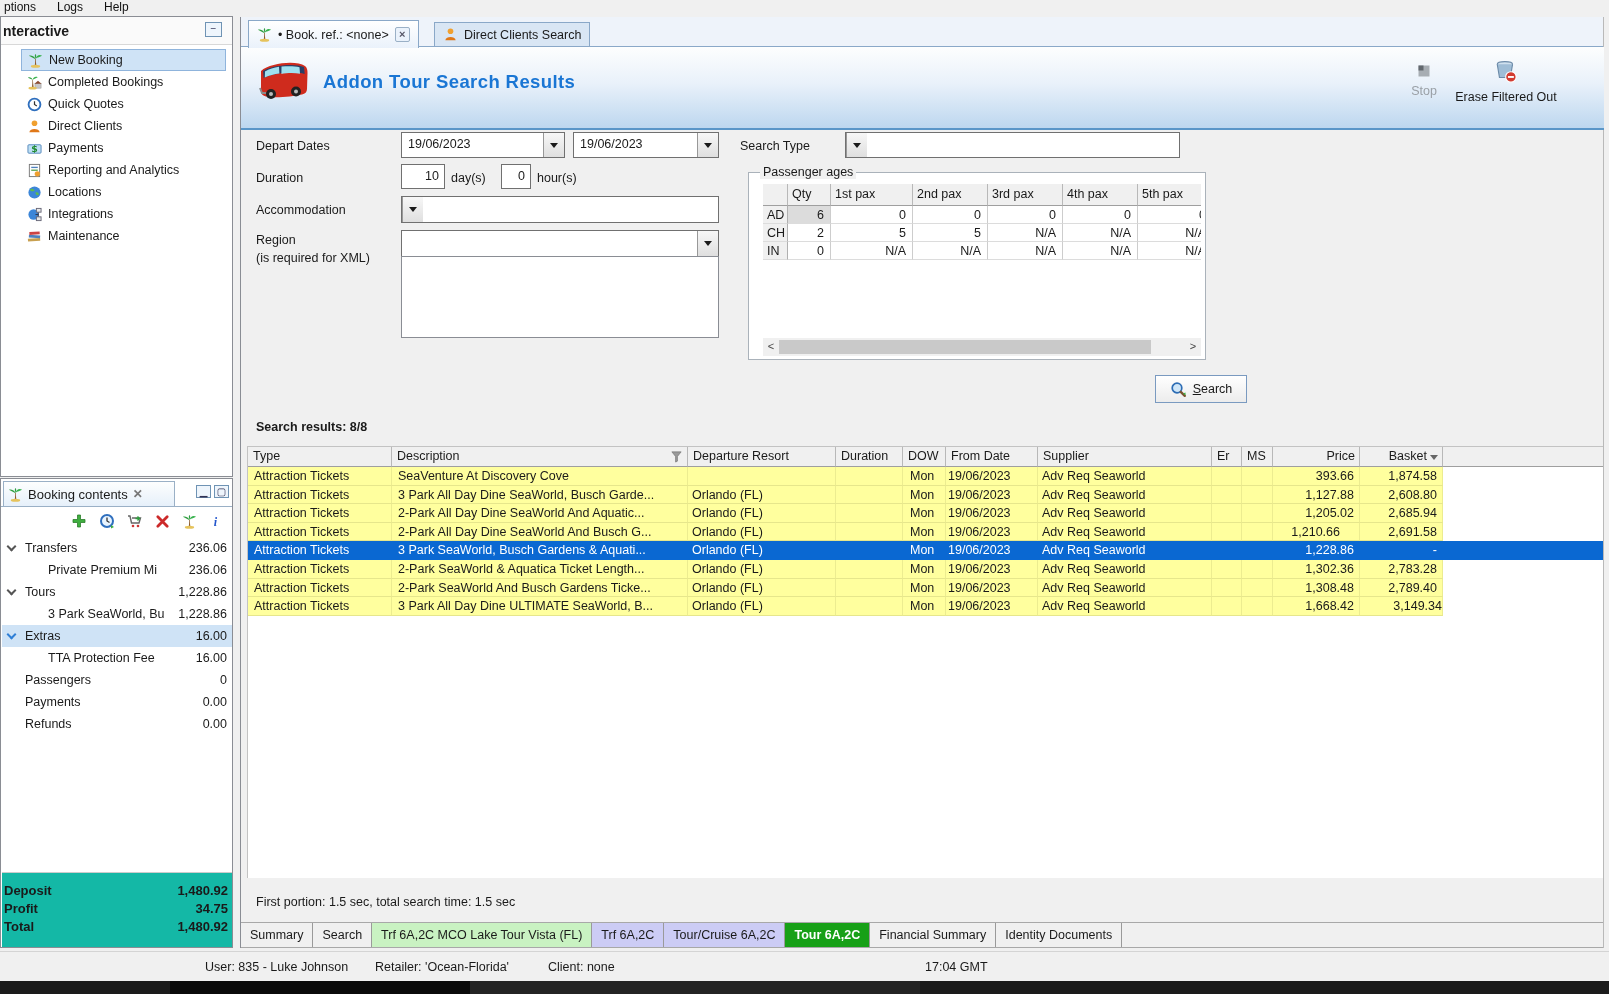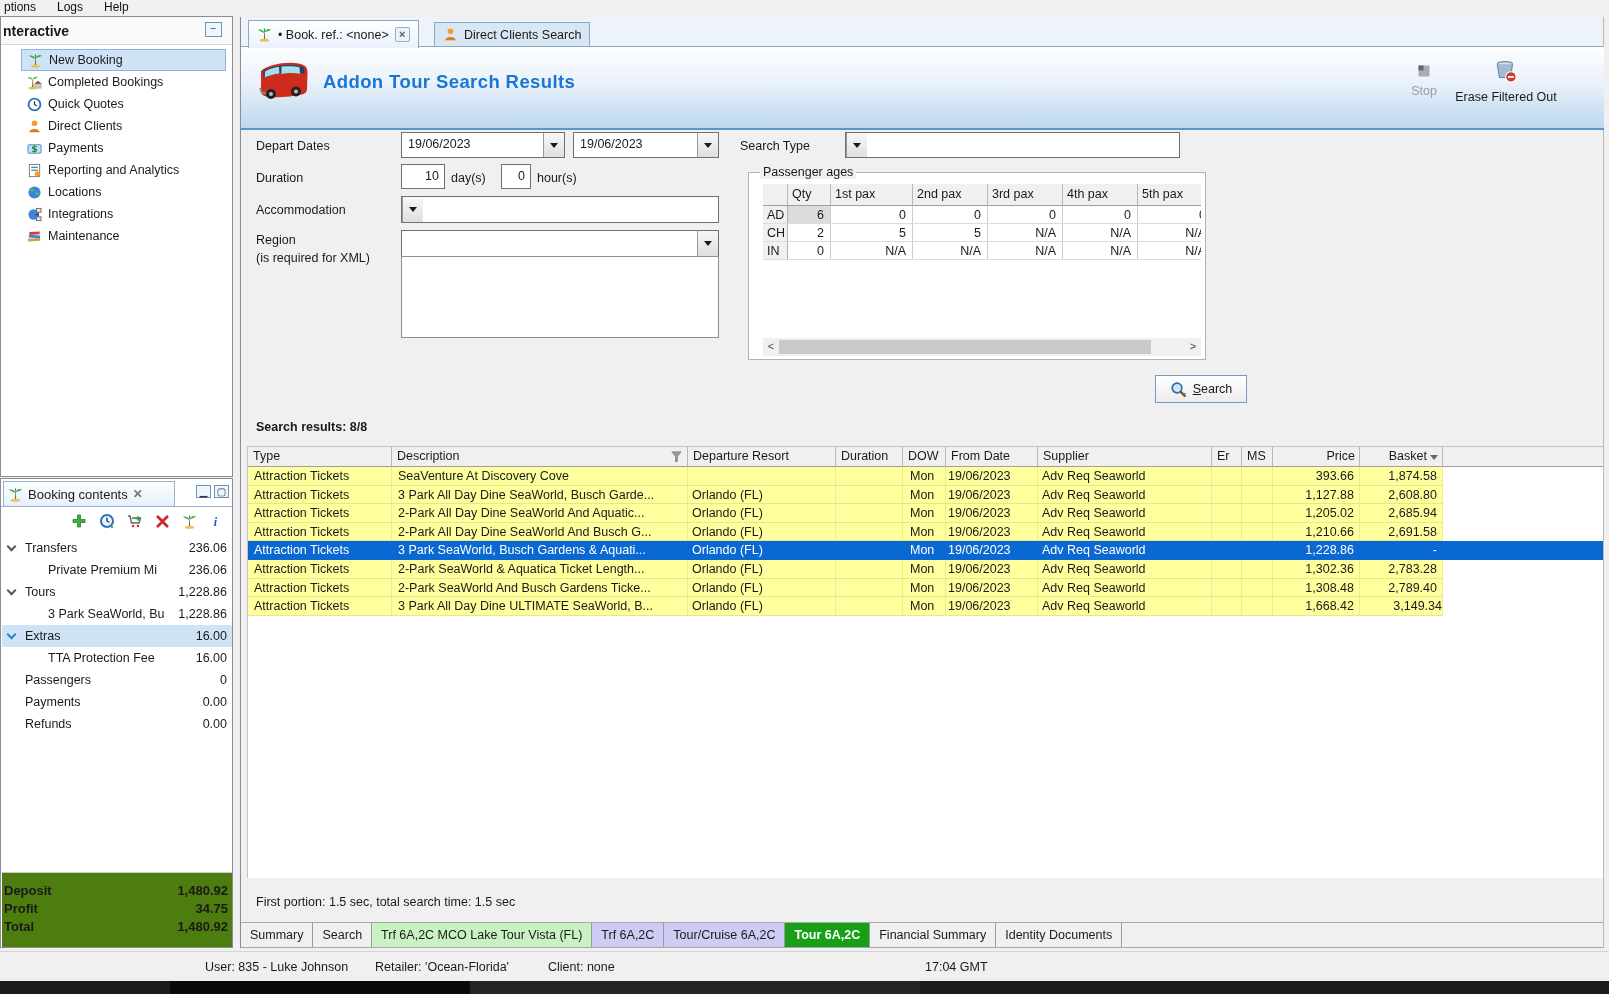--- a/index.html
+++ b/index.html
@@ -23,21 +23,21 @@
 
   
   #bc-tab{position:absolute;left:2px;top:2px;width:172px;height:25px;background:linear-gradient(#fdfefe,#e6f0fa);border:1px solid #9ab0c6;border-bottom:none;display:flex;align-items:center;gap:5px;padding:0 4px;}
   #bc-tab .x{color:#777;font-weight:bold;font-size:12px;}
   .tree-row{position:absolute;left:1px;width:230px;height:22px;display:flex;align-items:center;}
   .tree-row.selected{background:#cfe3f6;}
   .chev{width:7px;height:7px;border-left:2px solid #555;border-bottom:2px solid #555;transform:rotate(-45deg);margin-left:6px;margin-top:-3px;}
   .tree-row.selected .chev{border-color:#2f7fd6;}
   .tree-lab{position:absolute;}
   .tree-val{position:absolute;right:5px;text-align:right;}
-  #bc-totals{position:absolute;left:1px;width:230px;background:#4d7c0f;border-top:1px solid #cccccc;}
+  #bc-totals{position:absolute;left:1px;width:230px;background:#14b8a6;border-top:1px solid #cccccc;}
   .tot-row{position:absolute;left:2px;width:226px;height:18px;font-weight:bold;font-size:13px;}
   .tot-row .v{position:absolute;right:2px;}
 
   
   .main-tab{position:absolute;display:flex;align-items:center;gap:6px;padding:0 8px;border:1px solid #8aa8c8;}
   .main-tab.active{background:linear-gradient(#ffffff,#eaf2fb);border-bottom:none;z-index:3;}
   .main-tab.inactive{background:#d9e6f4;}
   .tab-close{width:15px;height:15px;border:1px solid #9ab0c6;background:#eaf2fb;color:#556;font-size:11px;line-height:13px;text-align:center;border-radius:2px;font-weight:bold;}
 
   
@@ -544,21 +544,21 @@
       <div class="res-row" style="left: 0px; top: 75.8px; width: 1355px;">
         <div class="rc y" style="width: 144px; padding-left: 6px;">Attraction Tickets</div>
         <div class="rc y" style="width: 296px; padding-left: 6px;">2-Park All Day Dine SeaWorld And Busch G...</div>
         <div class="rc y" style="width: 148px; padding-left: 4px;">Orlando (FL)</div>
         <div class="rc y" style="width: 67px; padding-left: 4px;"></div>
         <div class="rc y" style="width: 43px; padding-left: 7px;">Mon</div>
         <div class="rc y" style="width: 92px; padding-left: 2px;">19/06/2023</div>
         <div class="rc y" style="width: 174px; padding-left: 4px;">Adv Req Seaworld</div>
         <div class="rc y" style="width: 30px; padding-left: 4px;"></div>
         <div class="rc y" style="width: 31px; padding-left: 4px;"></div>
-        <div class="rc y" style="width: 87px; text-align: right; padding-right: 5px;">1,210.66</div>
+        <div class="rc y" style="width: 87px; text-align: right; padding-right: 19px;">1,210.66</div>
         <div class="rc y" style="width: 83px; text-align: right; padding-right: 5px;">2,691.58</div>
       </div>
       <div class="res-row selected" style="left: 0px; top: 94.4px; width: 1355px;">
         <div class="rc y" style="width: 144px; padding-left: 6px;">Attraction Tickets</div>
         <div class="rc y" style="width: 296px; padding-left: 6px;">3 Park SeaWorld, Busch Gardens &amp; Aquati...</div>
         <div class="rc y" style="width: 148px; padding-left: 4px;">Orlando (FL)</div>
         <div class="rc y" style="width: 67px; padding-left: 4px;"></div>
         <div class="rc y" style="width: 43px; padding-left: 7px;">Mon</div>
         <div class="rc y" style="width: 92px; padding-left: 2px;">19/06/2023</div>
         <div class="rc y" style="width: 174px; padding-left: 4px;">Adv Req Seaworld</div>

